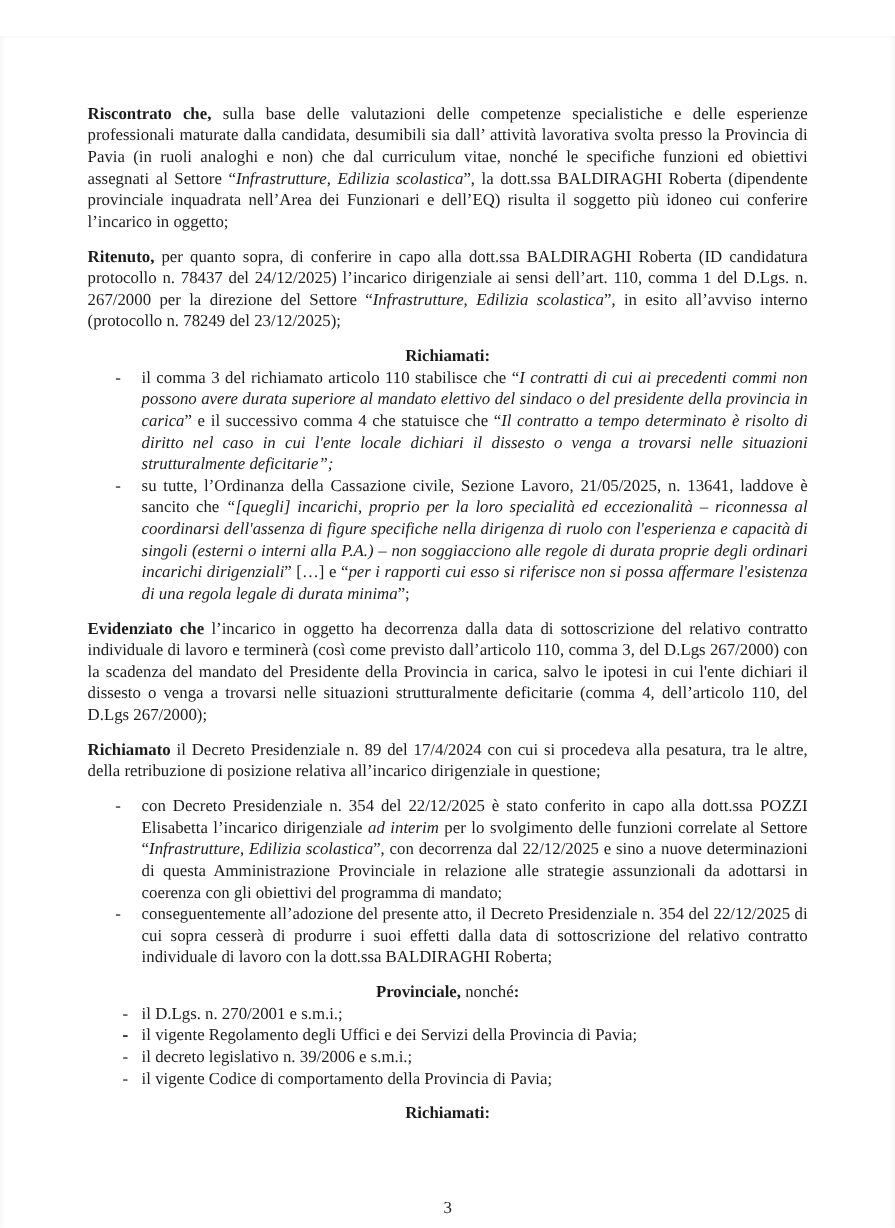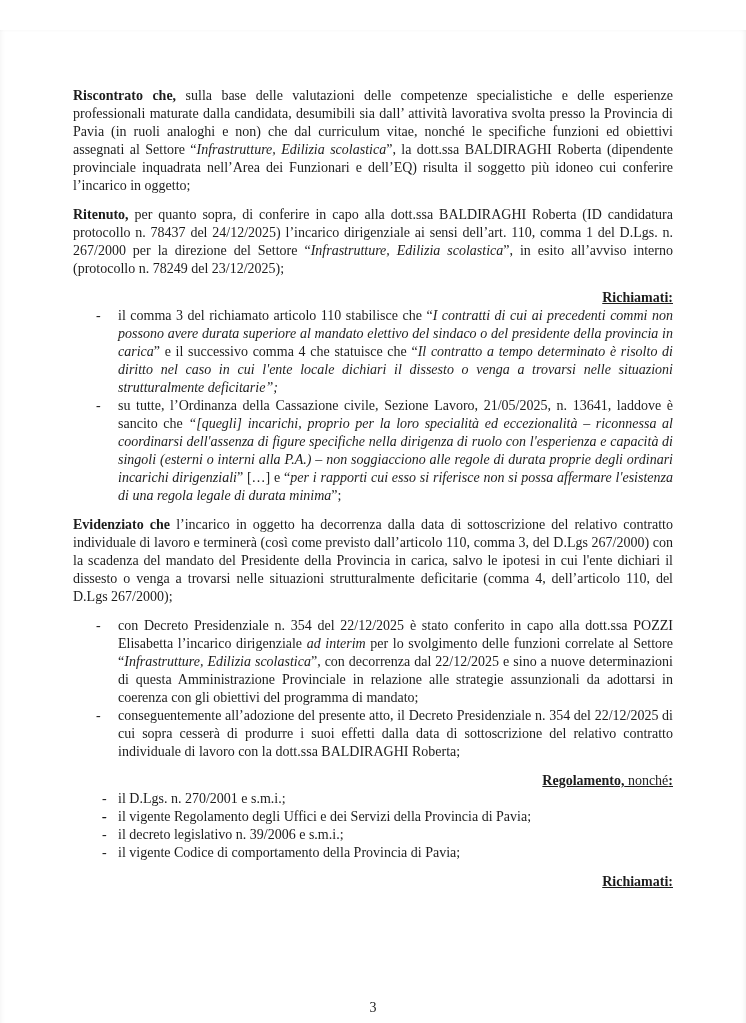--- a/index.html
+++ b/index.html
@@ -25,23 +25,22 @@
   .doc-para, .doc-heading, .doc-li {
     font-size: 14px;
     line-height: 18px;
     margin: 0;
   }
   .doc-para {
     text-align: justify;
     margin-bottom: 11px;
   }
   .doc-heading {
-    text-align: right;
+    text-align: center;
     margin-bottom: 0;
-    text-decoration: underline;
   }
   .doc-list {
     margin: 0 0 11px 0;
   }
   .doc-li {
     position: relative;
     padding-left: 45px;
     text-align: justify;
   }
   .doc-li .dash {
@@ -67,25 +66,26 @@
 <div class="page">
   <div class="content" id="doc-content">
       <p class="doc-para"><b>Riscontrato che,</b><span> sulla base delle valutazioni delle competenze specialistiche e delle esperienze professionali maturate dalla candidata, desumibili sia dall’ attività lavorativa svolta presso la Provincia di Pavia (in ruoli analoghi e non) che dal curriculum vitae, nonché le specifiche funzioni ed obiettivi assegnati al Settore “</span><i>Infrastrutture, Edilizia scolastica</i><span>”, la dott.ssa BALDIRAGHI Roberta (dipendente provinciale inquadrata nell’Area dei Funzionari e dell’EQ) risulta il soggetto più idoneo cui conferire l’incarico in oggetto;</span></p>
       <p class="doc-para"><b>Ritenuto,</b><span> per quanto sopra, di conferire in capo alla dott.ssa BALDIRAGHI Roberta (ID candidatura protocollo n. 78437 del 24/12/2025) l’incarico dirigenziale ai sensi dell’art. 110, comma 1 del D.Lgs. n. 267/2000 per la direzione del Settore “</span><i>Infrastrutture, Edilizia scolastica</i><span>”, in esito all’avviso interno (protocollo n. 78249 del 23/12/2025);</span></p>
       <p class="doc-heading"><b>Richiamati:</b></p>
       <div class="doc-list">
         <div class="doc-li"><span class="dash">-</span><span class="li-body"><span>il comma 3 del richiamato articolo 110 stabilisce che “</span><i>I contratti di cui ai precedenti commi non possono avere durata superiore al mandato elettivo del sindaco o del presidente della provincia in carica</i><span>” e il successivo comma 4 che statuisce che “</span><i>Il contratto a tempo determinato è risolto di diritto nel caso in cui l'ente locale dichiari il dissesto o venga a trovarsi nelle situazioni strutturalmente deficitarie</i><i>”;</i></span></div>
         <div class="doc-li"><span class="dash">-</span><span class="li-body"><span>su tutte, l’Ordinanza della Cassazione civile, Sezione Lavoro, 21/05/2025, n. 13641, laddove è sancito che </span><i>“[quegli] incarichi, proprio per la loro specialità ed eccezionalità – riconnessa al coordinarsi dell'assenza di figure specifiche nella dirigenza di ruolo con l'esperienza e capacità di singoli (esterni o interni alla P.A.) – non soggiacciono alle regole di durata proprie degli ordinari incarichi dirigenziali</i><span>” […] e “</span><i>per i rapporti cui esso si riferisce non si possa affermare l'esistenza di una regola legale di durata minima</i><span>”;</span></span></div>
       </div>
       <p class="doc-para"><b>Evidenziato che</b><span> l’incarico in oggetto ha decorrenza dalla data di sottoscrizione del relativo contratto individuale di lavoro e terminerà (così come previsto dall’articolo 110, comma 3, del D.Lgs 267/2000) con la scadenza del mandato del Presidente della Provincia in carica, salvo le ipotesi in cui l'ente dichiari il dissesto o venga a trovarsi nelle situazioni strutturalmente deficitarie (comma 4, dell’articolo 110, del D.Lgs 267/2000);</span></p>
+      <p class="doc-para"><b>Richiamato</b><span> il Decreto Presidenziale n. 89 del 17/4/2024 con cui si procedeva alla pesatura, tra le altre, della retribuzione di posizione relativa all’incarico dirigenziale in questione;</span></p>
       <div class="doc-list">
         <div class="doc-li"><span class="dash">-</span><span class="li-body"><span>con Decreto Presidenziale n. 354 del 22/12/2025 è stato conferito in capo alla dott.ssa POZZI Elisabetta l’incarico dirigenziale </span><i>ad interim</i><span> per lo svolgimento delle funzioni correlate al Settore “</span><i>Infrastrutture, Edilizia scolastica</i><span>”, con decorrenza dal 22/12/2025 e sino a nuove determinazioni di questa Amministrazione Provinciale in relazione alle strategie assunzionali da adottarsi in coerenza con gli obiettivi del programma di mandato;</span></span></div>
         <div class="doc-li"><span class="dash">-</span><span class="li-body"><span>conseguentemente all’adozione del presente atto, il Decreto Presidenziale n. 354 del 22/12/2025 di cui sopra cesserà di produrre i suoi effetti dalla data di sottoscrizione del relativo contratto individuale di lavoro con la dott.ssa BALDIRAGHI Roberta;</span></span></div>
       </div>
-      <p class="doc-heading"><b>Regolamento,</b><span> nonché</span><b>:</b></p>
+      <p class="doc-heading"><b>Provinciale,</b><span> nonché</span><b>:</b></p>
       <div class="doc-list tight">
         <div class="doc-li"><span class="dash">-</span><span class="li-body"><span>il D.Lgs. n. 270/2001 e s.m.i.;</span></span></div>
         <div class="doc-li"><span class="dash">-</span></div>
         <div class="doc-li"><span class="dash">-</span><span class="li-body"><span>il vigente Regolamento degli Uffici e dei Servizi della Provincia di Pavia;</span></span></div>
         <div class="doc-li"><span class="dash">-</span><span class="li-body"><span>il decreto legislativo n. 39/2006 e s.m.i.;</span></span></div>
         <div class="doc-li"><span class="dash">-</span><span class="li-body"><span>il vigente Codice di comportamento della Provincia di Pavia;</span></span></div>
       </div>
       <p class="doc-heading"><b>Richiamati:</b></p>
     </div>
   <div class="footer">3</div>

